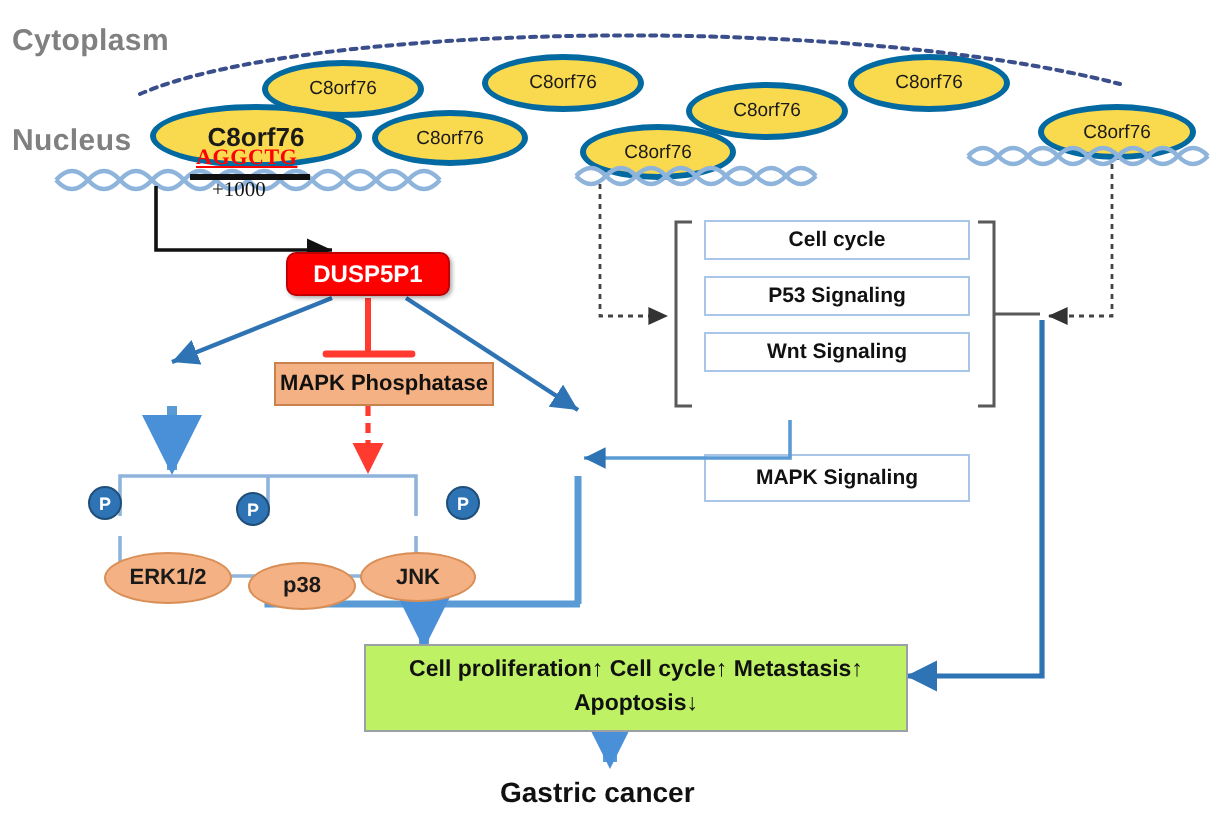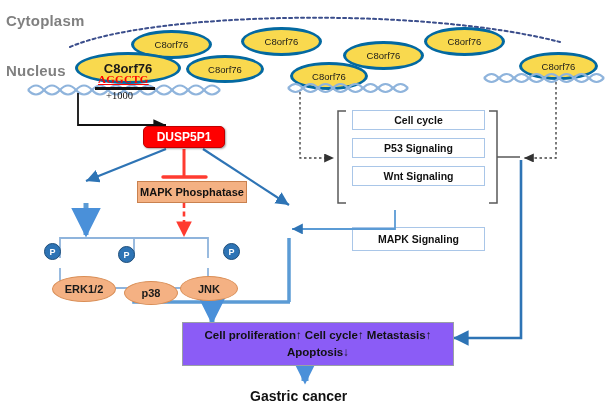--- a/index.html
+++ b/index.html
@@ -33,21 +33,21 @@
   }
 
   .box{
     position:absolute;display:flex;align-items:center;justify-content:center;
     text-align:center;white-space:nowrap;box-sizing:border-box;
   }
   .box-salmon{background:#F4B183;border:1px solid #C9814F;font-size:11px;font-weight:bold;color:#111;}
   .box-red{background:#FF0000;border:1px solid #C00000;border-radius:5px;color:#fff;font-size:12px;font-weight:bold;
            box-shadow:1px 1px 2px rgba(0,0,0,.35);}
   .box-signal{background:#fff;border:1px solid #A9C6E8;font-size:10.5px;font-weight:bold;color:#111;}
-  .box-plain{background:#8b5cf6;border:1px solid #9aa0a6;font-size:11px;font-weight:bold;color:#111;}
+  .box-plain{background:#bef264;border:1px solid #9aa0a6;font-size:11px;font-weight:bold;color:#111;}
   .box-other{background:#fff;border:1px solid #A9C6E8;font-size:9.5px;font-weight:bold;color:#111;
              white-space:normal;line-height:1.25;padding:2px;}
 
   .outcome-text{font-size:11.5px;font-weight:bold;line-height:1.45;color:#111;}
   .gastric{
     position:absolute;font-size:14px;font-weight:bold;color:#111;white-space:nowrap;
   }
 
   .motif{
     position:absolute;color:#FF0000;font-family:"Liberation Serif",serif;

